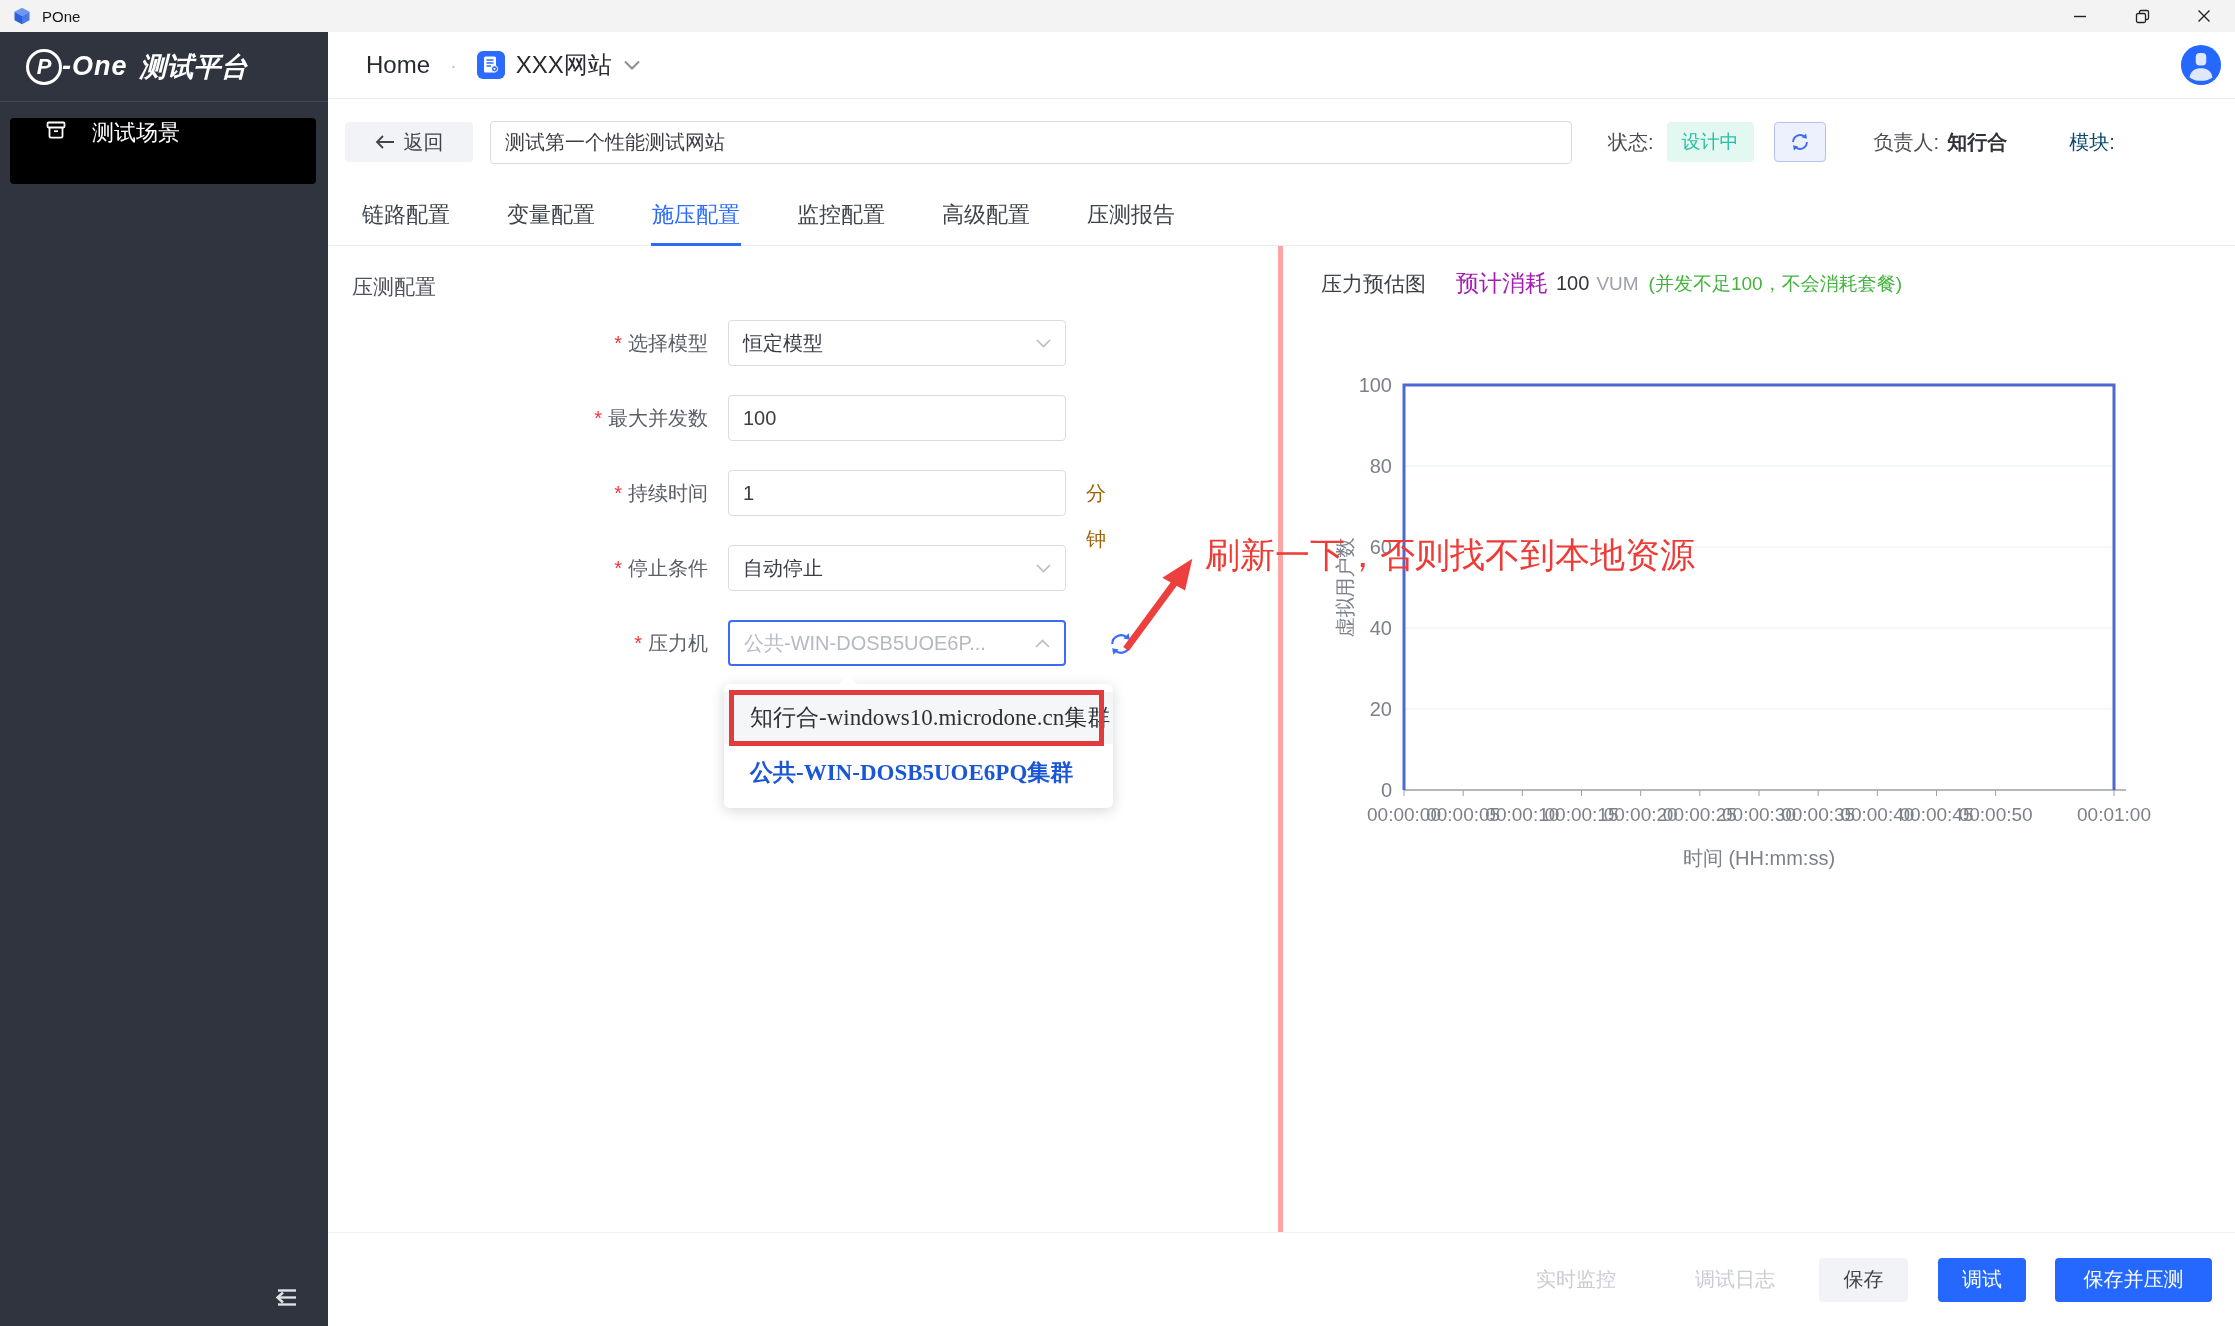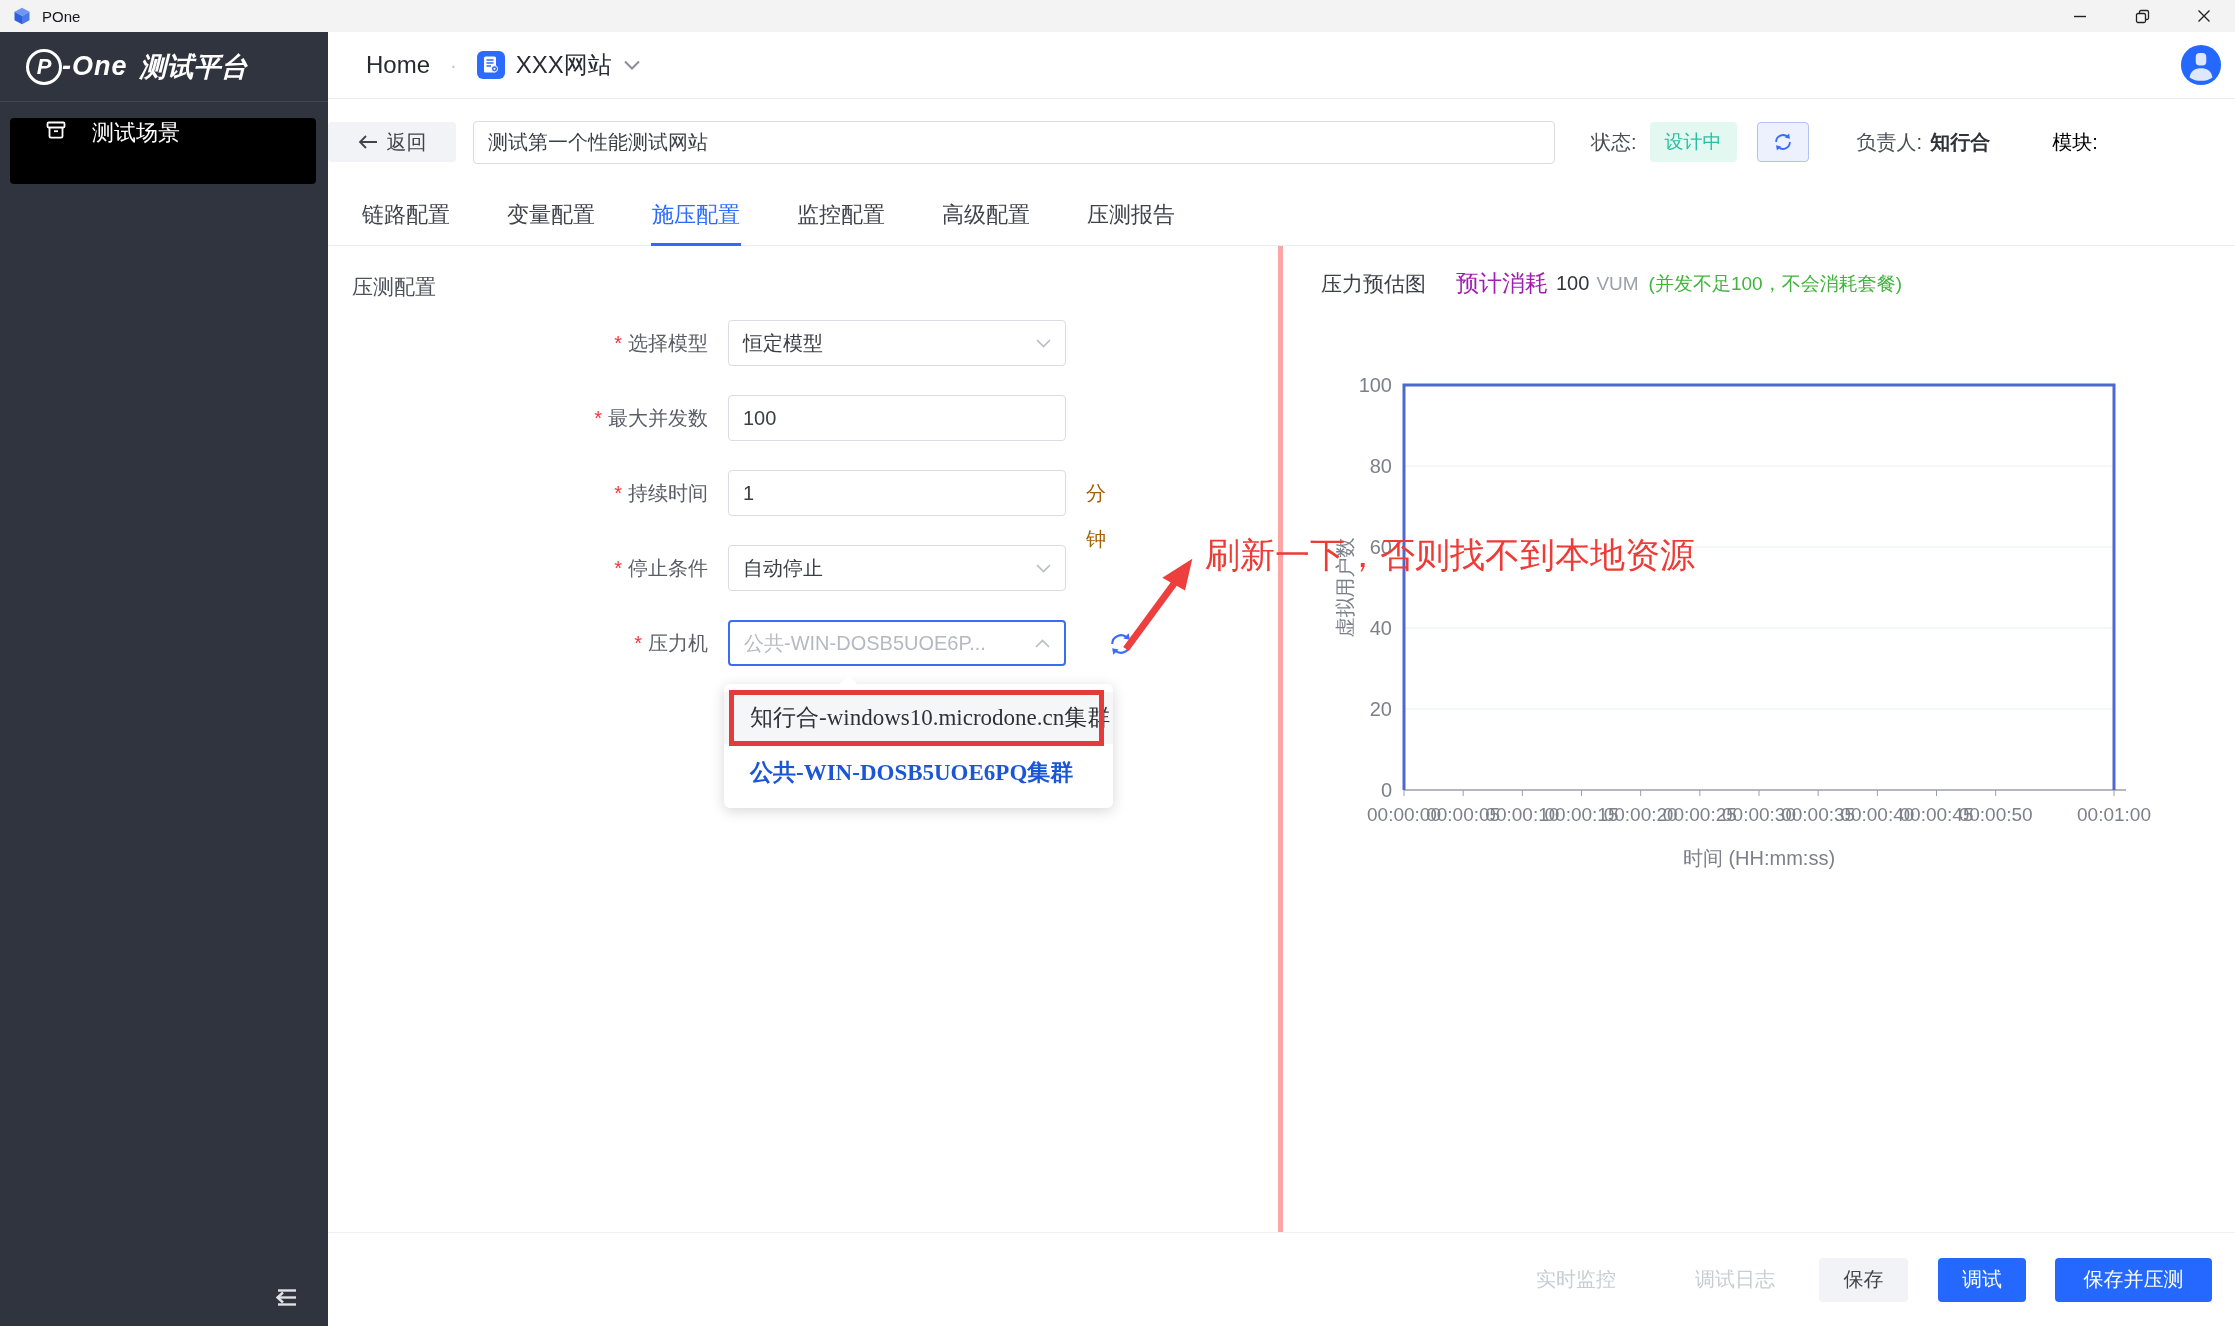--- a/index.html
+++ b/index.html
@@ -32,32 +32,32 @@
   .main { position:absolute; left:328px; top:32px; width:1907px; height:1294px; background:#fff; }
 
   .header { height:67px; border-bottom:1px solid #ebedf0; display:flex; align-items:center; padding-left:38px; }
   .bc-home { font-size:24px; color:#262a31; }
   .bc-sep { margin:0 20px; color:#c0c3c9; font-size:20px; }
   .bc-doc { width:28px; height:28px; border-radius:6px; background:#2b6bff; display:flex; align-items:center; justify-content:center; }
   .bc-project { margin-left:11px; font-size:24px; color:#262a31; }
   .bc-chevron { margin-left:12px; }
   .avatar { margin-left:auto; margin-right:13px; width:42px; height:42px; }
 
-  .toolbar { height:86px; display:flex; align-items:center; }
+  .toolbar { height:86px; display:flex; align-items:center; padding-left:17px; }
   .back-btn { width:128px; height:40px; background:#f2f3f7; border-radius:4px; display:flex;
     align-items:center; justify-content:center; gap:9px; font-size:20px; color:#3f434b; cursor:pointer; }
   .name-input { margin-left:17px; width:1082px; height:43px; border:1px solid #d9dce1; border-radius:4px;
     font-size:20px; color:#3b3e45; padding:0 14px; outline:none; font-family:"Liberation Sans",sans-serif; background:#fff;}
   .status-label { margin-left:36px; font-size:20px; color:#4b4e55; }
   .status-badge { margin-left:13px; background:#e2f8f1; color:#2abfa3; font-size:19px; padding:7px 15px; border-radius:4px; }
   .tb-refresh { margin-left:20px; width:52px; height:40px; background:#ecf1fd; border:1px solid #b5c1f2;
     border-radius:4px; display:flex; align-items:center; justify-content:center; cursor:pointer; }
   .owner-wrap { margin-left:48px; font-size:20px; color:#4b4e55; }
   .owner-val { color:#2f3238; font-weight:bold; margin-left:8px; }
-  .module-wrap { margin-left:62px; font-size:20px; color:#000000; }
+  .module-wrap { margin-left:62px; font-size:20px; color:#0c4a6e; }
 
   .tabs { height:61px; border-bottom:1px solid #ebedf0; display:flex; padding-left:33px; gap:55px; }
   .tab { position:relative; font-size:22px; color:#3f434b; display:flex; align-items:center; cursor:pointer; padding:0 1px; }
   .tab.active { color:#2b6bff; }
   .tab.active::after { content:''; position:absolute; left:0; right:0; bottom:-1px; height:3px; background:#2b6bff; }
 
   .content { position:absolute; top:214px; left:0; right:0; bottom:94px; }
   .form-panel { position:absolute; left:0; top:0; width:955px; height:100%; border-right:5px solid #fca5a5; }
   .section-title { position:absolute; left:24px; top:27px; font-size:21px; color:#4e525a; }
 

